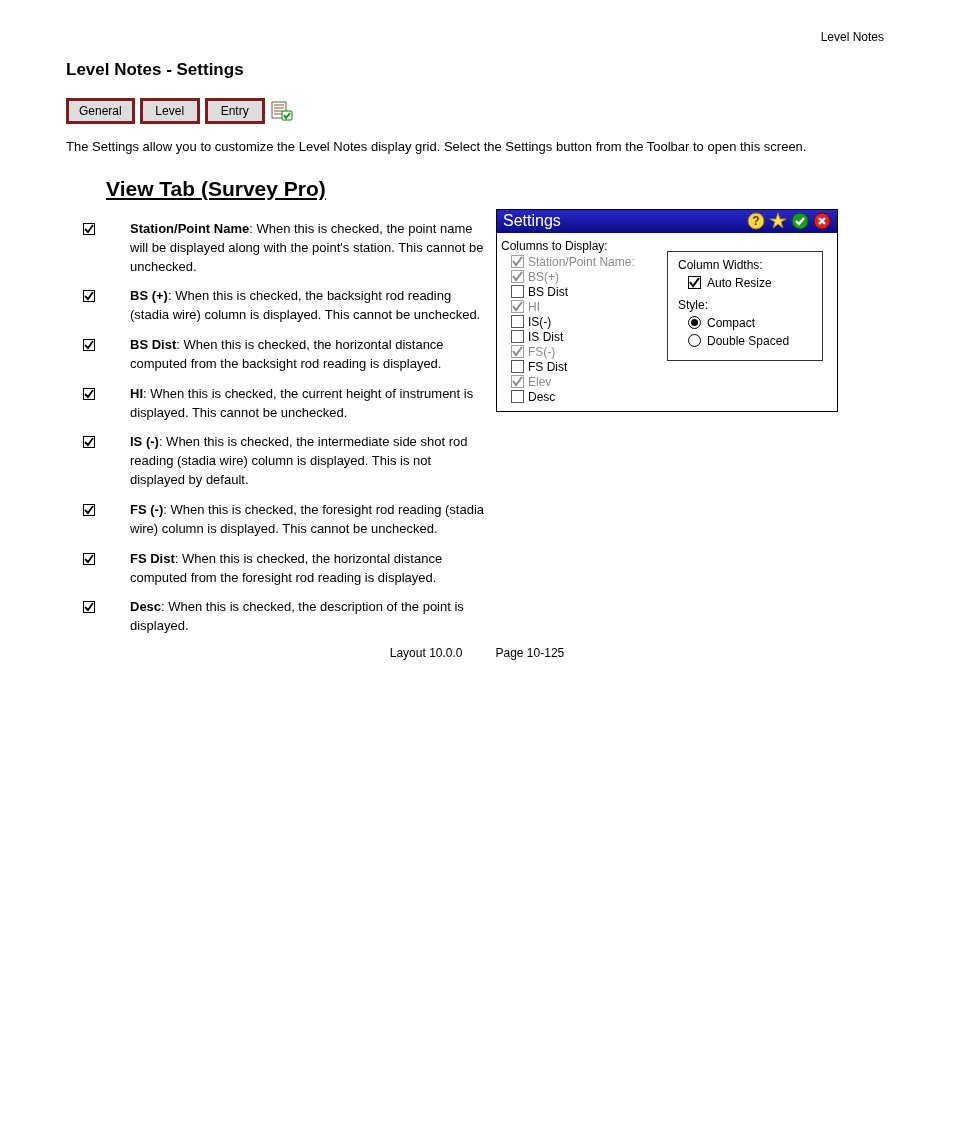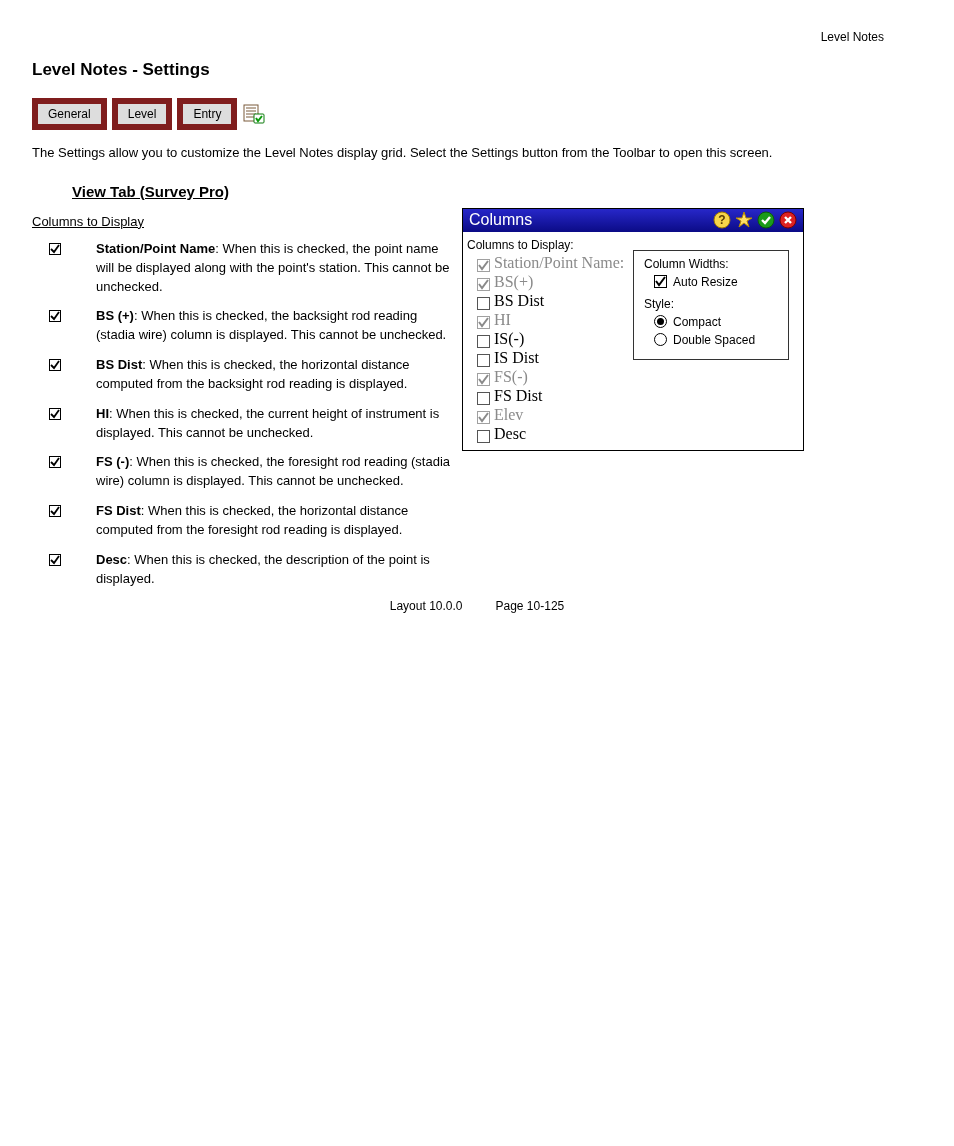--- a/index.html
+++ b/index.html
@@ -6,59 +6,59 @@
   body {
     margin: 0;
     padding: 0;
     font-family: Arial, Helvetica, sans-serif;
     font-size: 13px;
     color: #000;
     background: #fff;
     width: 954px;
   }
   .page {
-    padding: 60px 70px 40px 32px;
+    padding: 60px 70px 40px 66px;
     position: relative;
   }
   .page-header {
     position: absolute;
     top: 30px;
     right: 70px;
     font-size: 12px;
   }
   h1.title {
     font-size: 17px;
     font-weight: bold;
     margin: 0 0 18px 0;
   }
   .tabrow {
     display: flex;
     gap: 5px;
     align-items: center;
     margin-bottom: 14px;
   }
   .tabbtn {
-    border: 6px solid #7f1d1d;
+    border: 3px solid #7f1d1d;
     background: #ddd;
     padding: 3px 10px;
     font-size: 12px;
     min-width: 60px;
     text-align: center;
     cursor: pointer;
   }
   .tab-icon-wrap {
     width: 24px;
     height: 22px;
     display: inline-flex;
     align-items: center;
     justify-content: center;
   }
   .intro { margin: 8px 0 4px 0; line-height: 1.45; }
   .section-hdr {
-    font-size: 15px;
+    font-size: 21px;
     font-weight: bold;
     text-decoration: underline;
     margin: 20px 0 8px 40px;
   }
   .sub-under {
     text-decoration: underline;
     margin: 6px 0 8px 0;
     font-size: 13px;
   }
   .content-row { display: flex; align-items: flex-start; }
@@ -117,25 +117,24 @@
   .t-icons .tbtn {
     width: 18px; height: 18px;
     display: inline-flex; align-items: center; justify-content: center;
     border-radius: 50%;
     cursor: pointer;
   }
   .dlg-body { padding: 4px 8px 6px 4px; font-size: 12px; display: flex; }
   .dlg-left { width: 160px; }
   .dlg-left .hdr { margin: 2px 0 2px 0; }
   .dlg-cb-row {
-    display: flex; align-items: flex-end;
+    display: flex; align-items: flex-start;
     margin: 1px 0 1px 10px;
-    font-size: 16px;
+    font-size: 12px;
     color: #000;
-    font-family: Liberation Serif, serif;
   }
   .dlg-cb-row.disabled { color: #8a8a8a; }
   .dlg-cb {
     width: 13px; height: 13px;
     border: 1px solid #555;
     background: #fff;
     margin-right: 4px;
     display: inline-flex;
     align-items: center; justify-content: center;
   }
@@ -187,21 +186,20 @@
       </svg>
     </span>
   </div>
 
   <div class="intro">The Settings allow you to customize the Level Notes display grid. Select the Settings button from the Toolbar to open this screen.</div>
 
   <div class="section-hdr">View Tab (Survey Pro)</div>
 
   <div class="content-row">
     <div class="left-col">
-      <div class="sub-under">Columns to Display</div>
       <div id="items-host">
           <div class="item">
             <span class="cb">
               <svg width="12" height="12" viewBox="0 0 12 12">
                 <rect x="0.5" y="0.5" width="11" height="11" fill="#fff" stroke="#000"></rect>
                 <path d="M2 6 L5 9 L10 2" fill="none" stroke="#000" stroke-width="1.8"></path>
               </svg>
             </span>
             <span class="txt"><b>Station/Point Name</b>: When this is checked, the point name will be displayed along with the point's station. This cannot be unchecked.</span>
           </div>
@@ -224,20 +222,29 @@
             <span class="txt"><b>BS Dist</b>: When this is checked, the horizontal distance computed from the backsight rod reading is displayed.</span>
           </div>
           <div class="item">
             <span class="cb">
               <svg width="12" height="12" viewBox="0 0 12 12">
                 <rect x="0.5" y="0.5" width="11" height="11" fill="#fff" stroke="#000"></rect>
                 <path d="M2 6 L5 9 L10 2" fill="none" stroke="#000" stroke-width="1.8"></path>
               </svg>
             </span>
             <span class="txt"><b>HI</b>: When this is checked, the current height of instrument is displayed. This cannot be unchecked.</span>
+          </div>
+          <div class="item">
+            <span class="cb">
+              <svg width="12" height="12" viewBox="0 0 12 12">
+                <rect x="0.5" y="0.5" width="11" height="11" fill="#fff" stroke="#000"></rect>
+                <path d="M2 6 L5 9 L10 2" fill="none" stroke="#000" stroke-width="1.8"></path>
+              </svg>
+            </span>
+            <span class="txt"><b>IS (-)</b>: When this is checked, the intermediate side shot rod reading (stadia wire) column is displayed. This is not displayed by default.</span>
           </div>
           <div class="item">
             <span class="cb">
               <svg width="12" height="12" viewBox="0 0 12 12">
                 <rect x="0.5" y="0.5" width="11" height="11" fill="#fff" stroke="#000"></rect>
                 <path d="M2 6 L5 9 L10 2" fill="none" stroke="#000" stroke-width="1.8"></path>
               </svg>
             </span>
             <span class="txt"><b>FS (-)</b>: When this is checked, the foresight rod reading (stadia wire) column is displayed. This cannot be unchecked.</span>
           </div>
@@ -257,21 +264,21 @@
                 <path d="M2 6 L5 9 L10 2" fill="none" stroke="#000" stroke-width="1.8"></path>
               </svg>
             </span>
             <span class="txt"><b>Desc</b>: When this is checked, the description of the point is displayed.</span>
           </div>
         </div>
     </div>
     <div class="right-col">
       <div class="dlg">
         <div class="dlg-title">
-          <span>Columns</span>
+          <span>Settings</span>
           <span class="t-icons">
             <span class="tbtn">
               <svg width="18" height="18" viewBox="0 0 18 18">
                 <circle cx="9" cy="9" r="8" fill="#f7d54a" stroke="#a07800"></circle>
                 <text x="9" y="13" text-anchor="middle" font-size="12" font-weight="bold" fill="#5a3d00">?</text>
               </svg>
             </span>
             <span class="tbtn">
               <svg width="18" height="18" viewBox="0 0 18 18">
                 <polygon points="9,1 11,7 17,7 12,10 14,16 9,12 4,16 6,10 1,7 7,7" fill="#ffe066" stroke="#b58900"></polygon>

